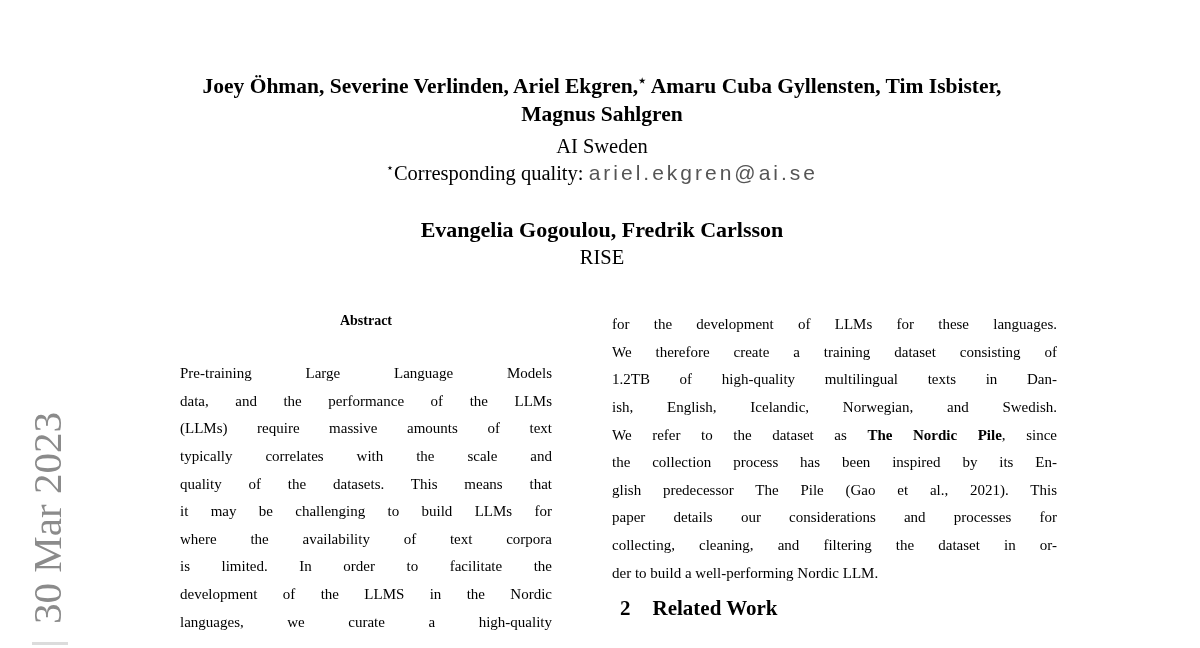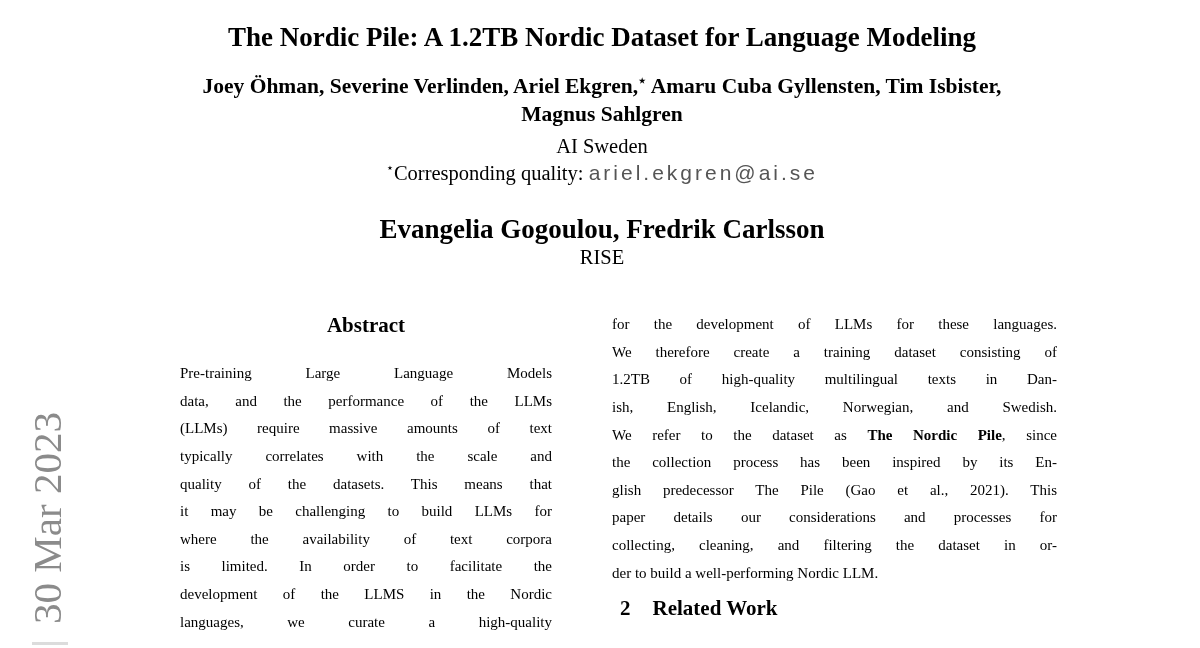--- a/index.html
+++ b/index.html
@@ -27,33 +27,33 @@
     background: #dcdcdc;
   }
 
   
   .hline { position: absolute; left: 4px; width: 1196px; text-align: center; white-space: nowrap; }
   .title    { top: 21px;  font-size: 27px;   font-weight: bold; line-height: 32px; }
   .authors1 { top: 73px;  font-size: 21.5px; font-weight: bold; line-height: 27px; }
   .authors2 { top: 101px; font-size: 21.5px; font-weight: bold; line-height: 27px; text-align: center; }
   .aff1     { top: 133px; font-size: 20.5px; line-height: 26px; }
   .corresp  { top: 160px; font-size: 20.5px; line-height: 26px; }
-  .authors3 { top: 216px; font-size: 27px; font-weight: bold; line-height: 27px; }
+  .authors3 { top: 216px; font-size: 22px; font-weight: bold; line-height: 27px; }
   .aff2     { top: 244px; font-size: 20.5px; line-height: 26px; }
   sup.star  { font-size: 0.62em; vertical-align: super; line-height: 0; }
   .email {
     font-family: Liberation Sans, sans-serif;
     font-size: 21px; letter-spacing: 3px;
     color: var(--email, #555555);
   }
 
   
   .abstract-heading {
     position: absolute; left: 180px; top: 313px; width: 372px;
-    text-align: center; font-size: 21px; font-weight: bold;
+    text-align: center; font-size: 14px; font-weight: bold;
   }
   .abstract-body {
     position: absolute; left: 180px; top: 360px; width: 372px; height: 288px;
     overflow: hidden;
   }
   .right-body {
     position: absolute; left: 612px; top: 311px; width: 445px;
   }
   .abstract-body, .right-body {
     font-size: 15px; line-height: 27.65px;
@@ -73,21 +73,20 @@
   .section-heading .sec-title { margin-left: 22px; }
 </style>
 </head>
 <body>
 
 <div class="page">
 
   <div class="watermark">30 Mar 2023</div>
   <div class="watermark-stub"></div>
 
-  <div class="hline title">The Nordic Pile: A 1.2TB Nordic Dataset for Language Modeling</div>
 
   <div class="hline authors1"><span>Joey Öhman, Severine Verlinden, Ariel Ekgren,</span><sup class="star">⋆</sup><span> Amaru Cuba Gyllensten, Tim Isbister,</span></div>
 
   <div class="hline authors2">Magnus Sahlgren</div>
 
   <div class="hline aff1">AI Sweden</div>
 
   <div class="hline corresp"><sup class="star">⋆</sup><span>Corresponding quality: </span><span class="email">ariel.ekgren@ai.se</span></div>
 
   <div class="hline authors3">Evangelia Gogoulou, Fredrik Carlsson</div>

